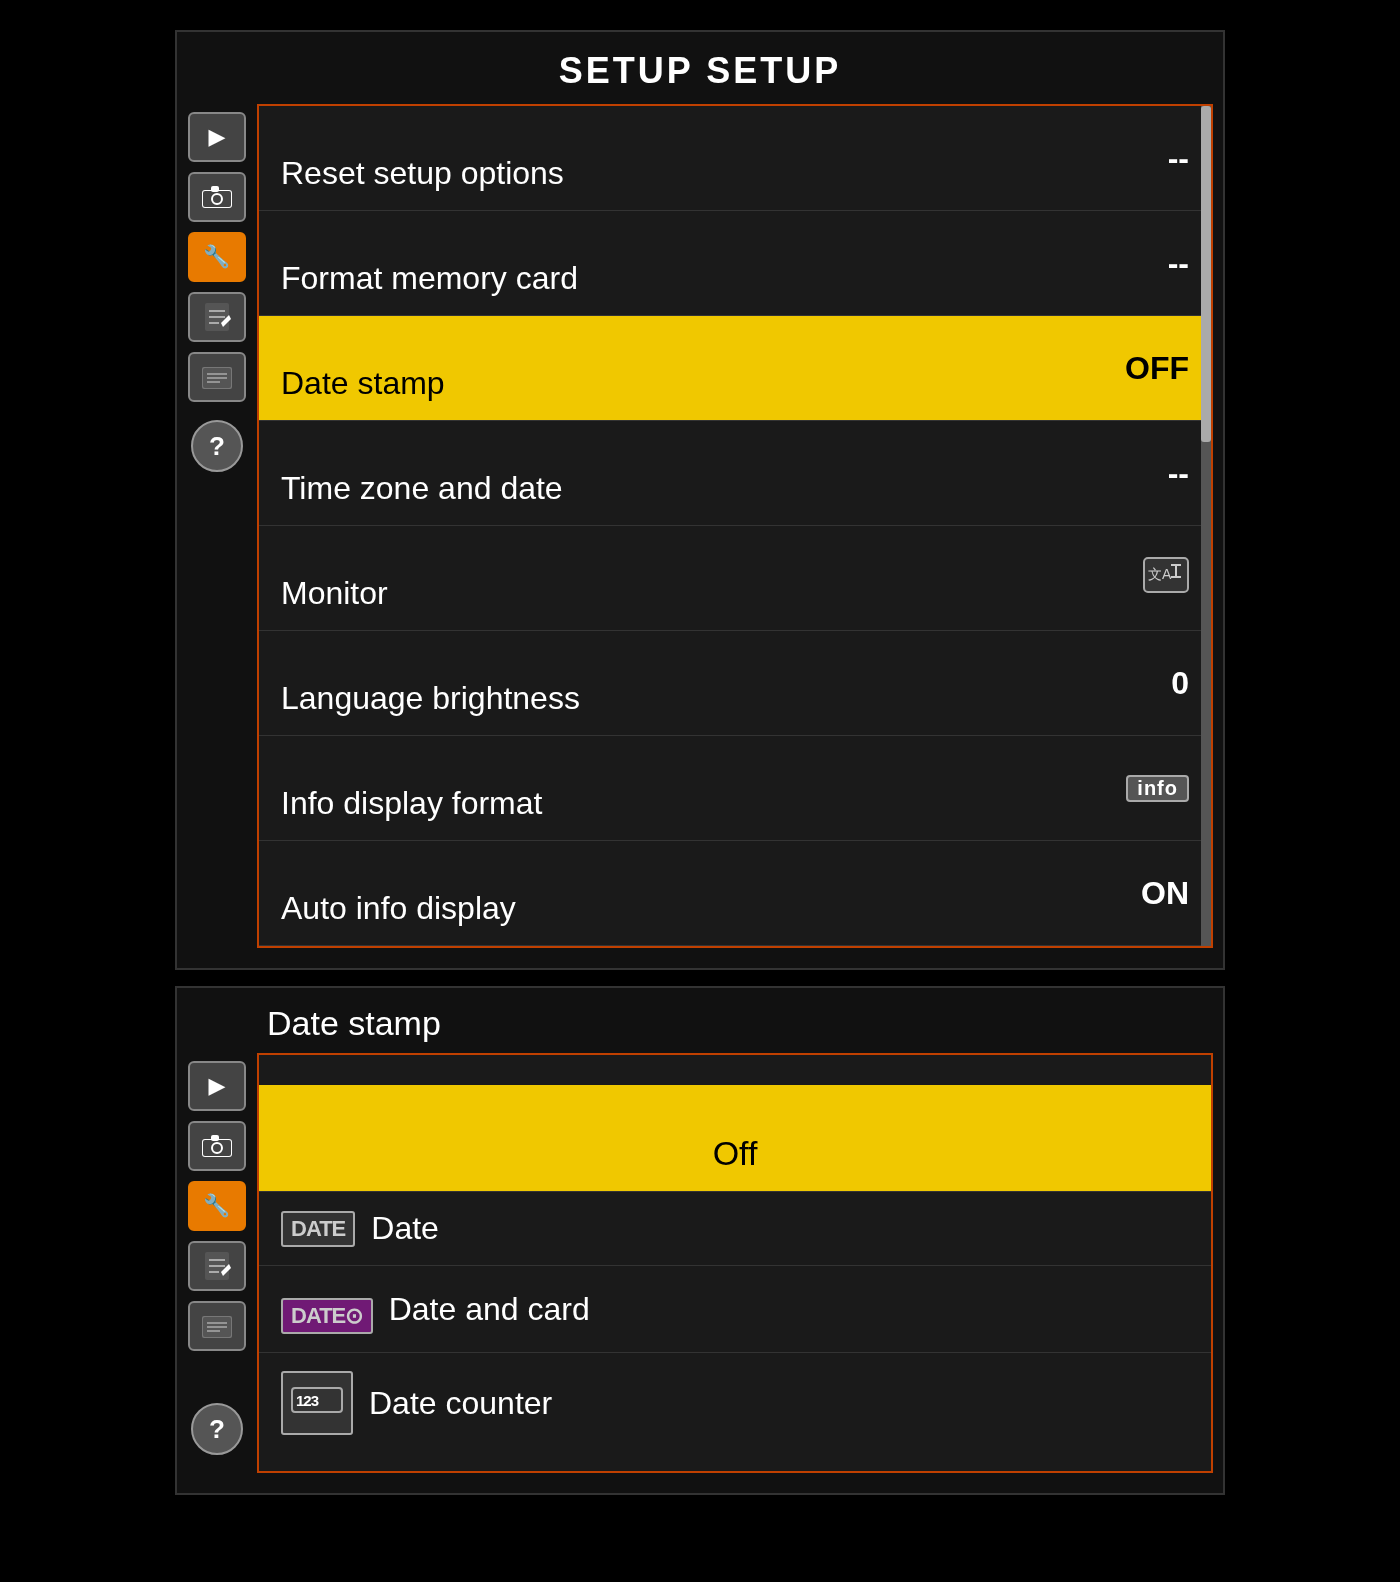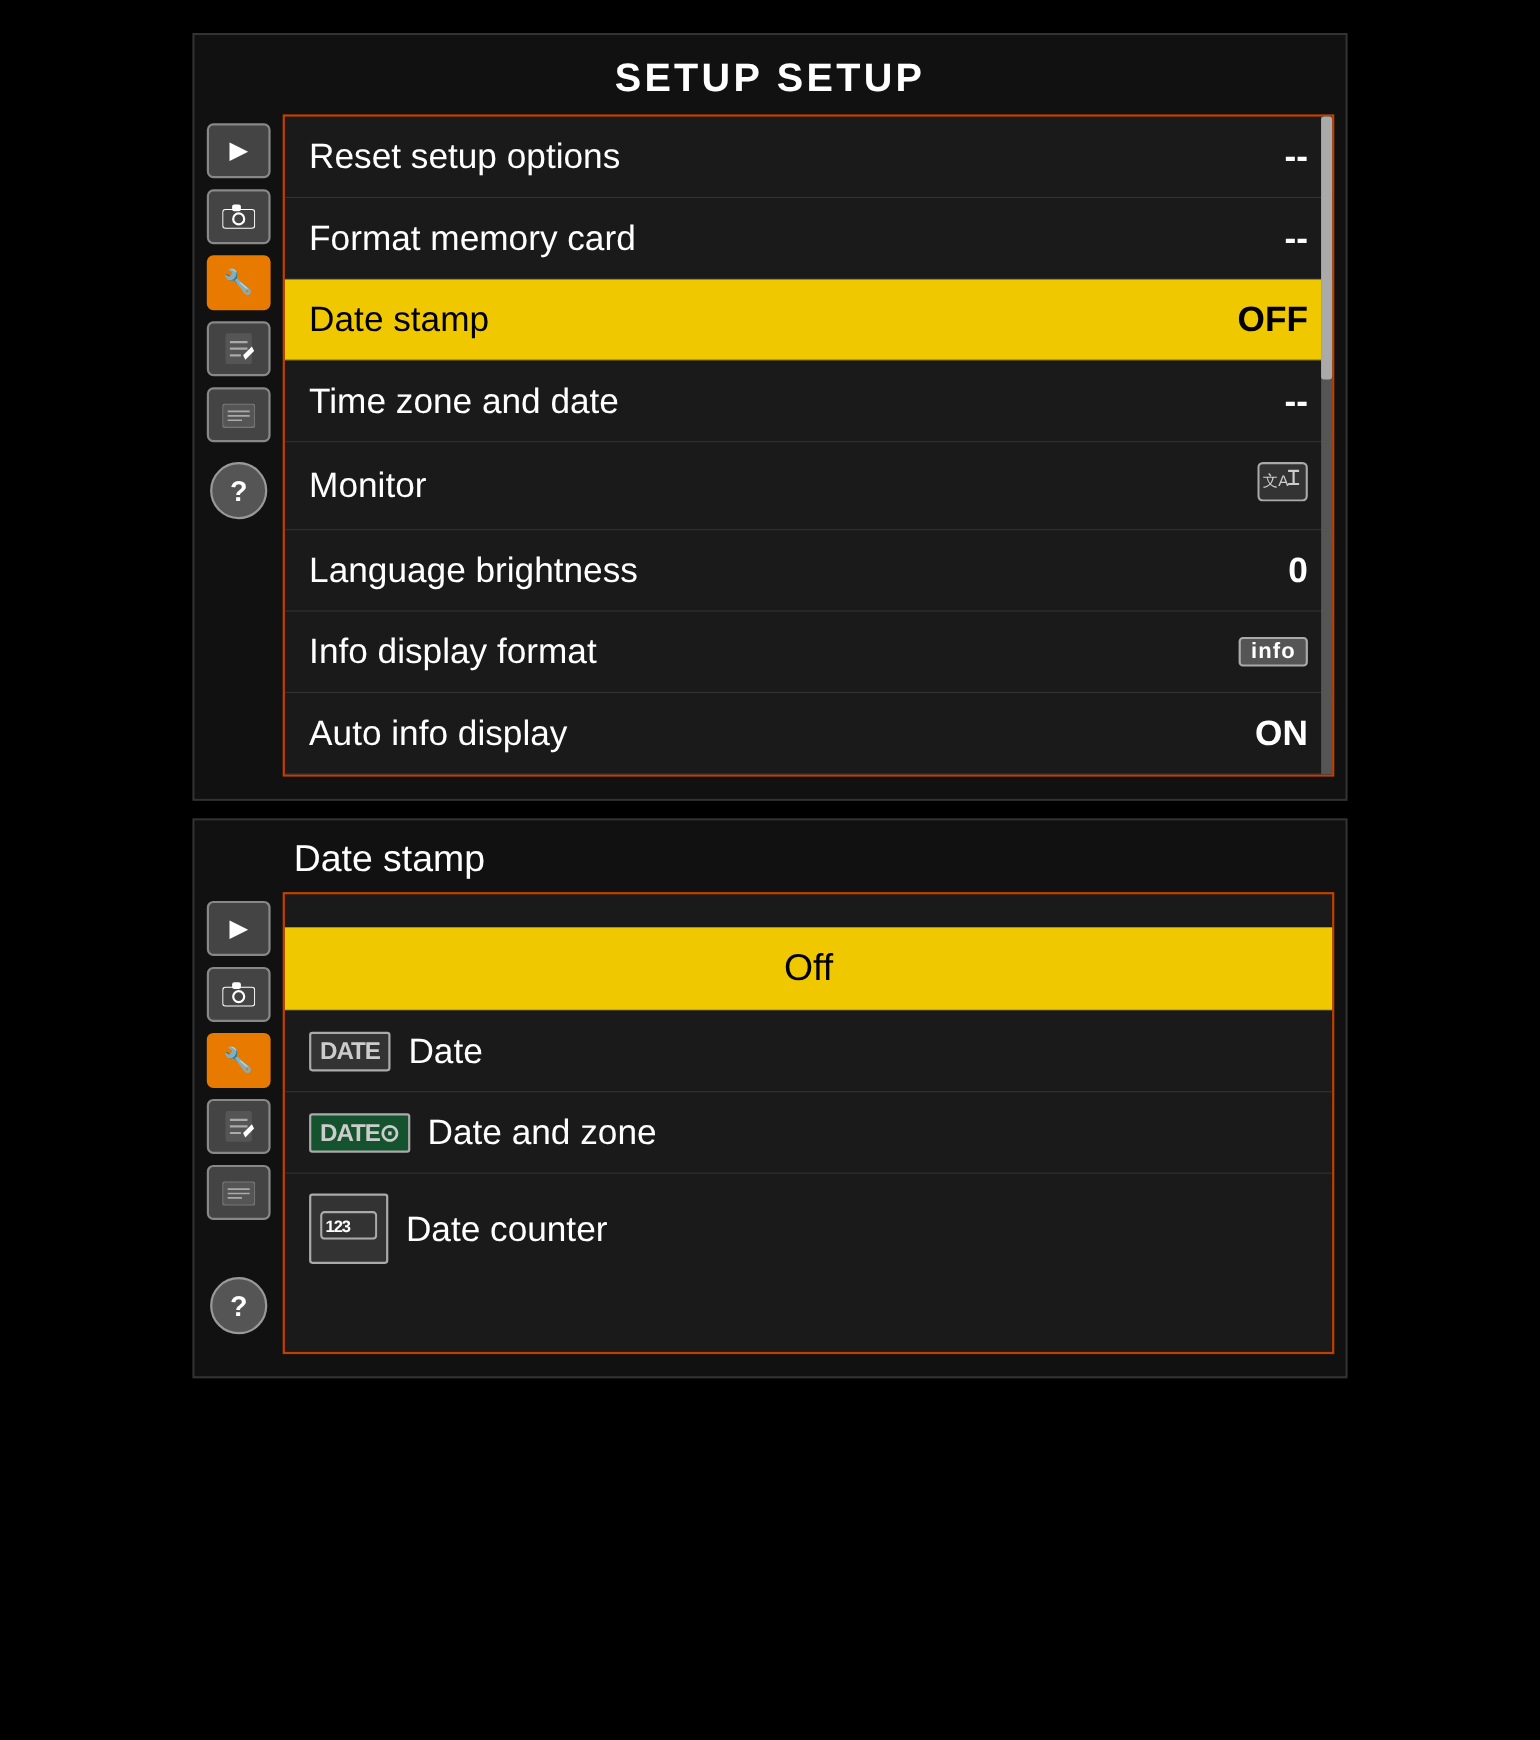--- a/index.html
+++ b/index.html
@@ -109,21 +109,21 @@
 
     .menu-item:last-child {
       border-bottom: none;
     }
 
     .menu-item.selected {
       background: #f0c800;
       color: #000;
     }
 
-    .menu-item-label { font-weight: 400; }
+    .menu-item-label { font-weight: 400; margin-top: 31px; }
     .menu-item-value { font-size: 32px; font-weight: 600; min-width: 60px; text-align: right; }
 
     .menu-item.selected .menu-item-value { color: #000; font-weight: 900; }
 
     .scrollbar {
       position: absolute;
       right: 0;
       top: 0;
       bottom: 0;
       width: 10px;
@@ -220,30 +220,31 @@
       font-weight: bold;
       padding: 3px 8px;
       border: 2px solid #aaa;
       border-radius: 3px;
       letter-spacing: 1px;
       min-width: 58px;
       text-align: center;
     }
 
     .dateo-badge {
-      background: #14532d;
+      background: #701a75;
       color: #fff;
       font-size: 15px;
       font-weight: bold;
       padding: 3px 8px;
       border: 2px solid #aaa;
       border-radius: 3px;
       letter-spacing: 0px;
       min-width: 68px;
       text-align: center;
+      margin-top: 14px;
     }
 
     .counter-badge {
       background: #333;
       color: #fff;
       font-size: 18px;
       font-weight: bold;
       padding: 14px 8px;
       border: 2px solid #aaa;
       border-radius: 3px;
@@ -415,21 +416,21 @@
         <span class="menu-item-label">Off</span>
       </div>
 
       <div class="submenu-item">
         <span class="date-badge item-icon">DATE</span>
         <span>Date</span>
       </div>
 
       <div class="submenu-item">
         <span class="dateo-badge item-icon">DATE⊙</span>
-        <span>Date and zone</span>
+        <span>Date and card</span>
       </div>
 
       <div class="submenu-item">
         <span class="counter-badge item-icon">
           <svg width="52" height="26" viewBox="0 0 52 26" fill="none">
             <rect x="1" y="1" width="50" height="24" rx="3" stroke="#aaa" stroke-width="2" fill="#333"></rect>
             <text x="5" y="19" font-size="15" fill="#fff" font-family="Arial" font-weight="bold">123</text>
           </svg>
         </span>
         <span>Date counter</span>

